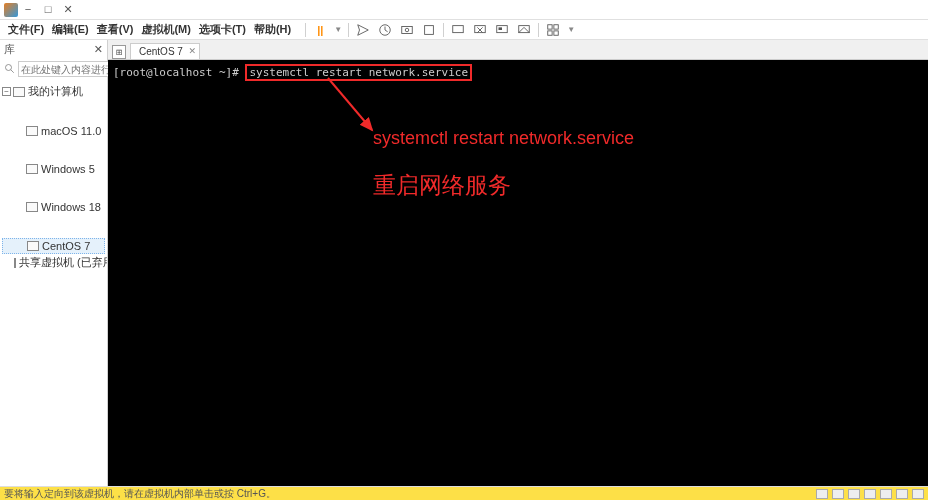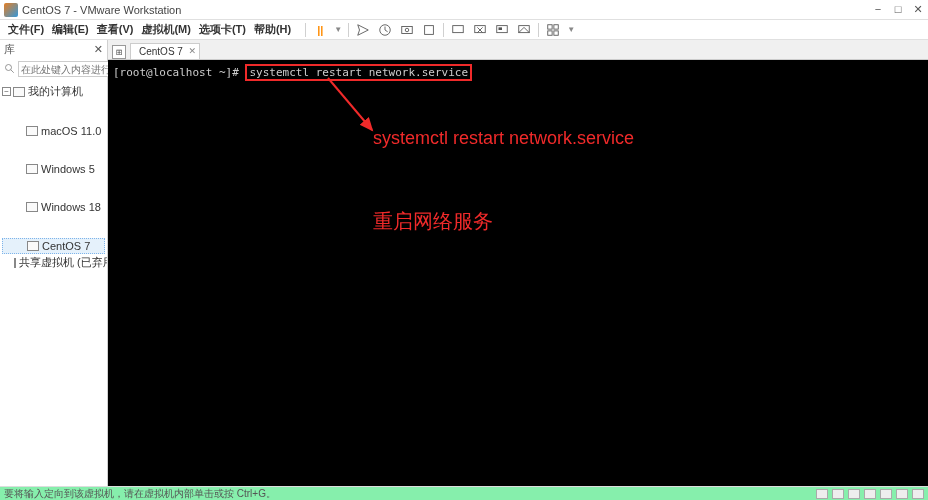--- a/index.html
+++ b/index.html
@@ -42,30 +42,29 @@
 .tab { padding: 2px 16px 2px 8px; background: #fff; border: 1px solid #ccc; border-bottom: none; font-size: 10px; position: relative; cursor: pointer; color:#333; }
 .tab-close { position: absolute; right: 3px; top: 2px; font-size: 9px; color: #888; cursor:pointer; }
 
 .terminal { flex: 1; background: #000; color: #ccc; font-family: "Consolas", monospace; font-size: 11px; position: relative; padding: 4px 5px; }
 .prompt { color: #ccc; }
 .cmd-box { border: 2px solid #f02a2a; padding: 0 2px; display: inline-block; }
 
 .annotation-arrow { position: absolute; pointer-events: none; }
 .anno-text { position: absolute; color: #f02a2a; font-family: "Segoe UI", Arial, sans-serif; pointer-events: none; }
 
-.status-bar { height: 14px; background: #86efac; border-top: 1px solid #ddd; display: flex; align-items: center; padding: 0 4px; font-size: 10px; color: #555; }
+.status-bar { height: 14px; background: #fde047; border-top: 1px solid #ddd; display: flex; align-items: center; padding: 0 4px; font-size: 10px; color: #555; }
 .status-bar .spacer { flex: 1; }
 .status-bar .st-icon { width: 12px; height: 10px; border: 1px solid #aaa; margin-left: 4px; background:#eee; }
 </style>
 </head>
 <body>
 
 <div class="title-bar">
   <div class="app-icon"></div>
-  <div class="title">CentOS 7 - VMware Workstation</div>
   <div class="win-controls">
     <span>−</span>
     <span>□</span>
     <span>✕</span>
   </div>
 </div>
 
 <div class="menu-bar">
   <div class="item">文件(F)</div>
   <div class="item">编辑(E)</div>
@@ -200,21 +199,21 @@
       <svg class="annotation-arrow" style="left:212px; top:10px; width:60px; height:68px;">
         <defs>
             <marker id="ah" markerWidth="8" markerHeight="8" refX="6" refY="3" orient="auto">
               <path d="M0,0 L7,3 L0,6 Z" fill="#f02a2a"></path>
             </marker>
           </defs>
         <line x1="8" y1="8" x2="52" y2="60" stroke="#f02a2a" stroke-width="2" marker-end="url(#ah)"></line>
       </svg>
 
       <div class="anno-text" style="left:265px; top:68px; font-size:18px;">systemctl restart network.service</div>
-      <div class="anno-text" style="left:265px; top:110px; font-size:20px;margin-top:38px;">重启网络服务</div>
+      <div class="anno-text" style="left:265px; top:110px; font-size:23px;">重启网络服务</div>
     </div>
   </div>
 </div>
 
 <div class="status-bar">
   <span>要将输入定向到该虚拟机，请在虚拟机内部单击或按 Ctrl+G。</span>
   <span class="spacer"></span>
   <span class="st-icon"></span>
   <span class="st-icon"></span>
   <span class="st-icon"></span>

